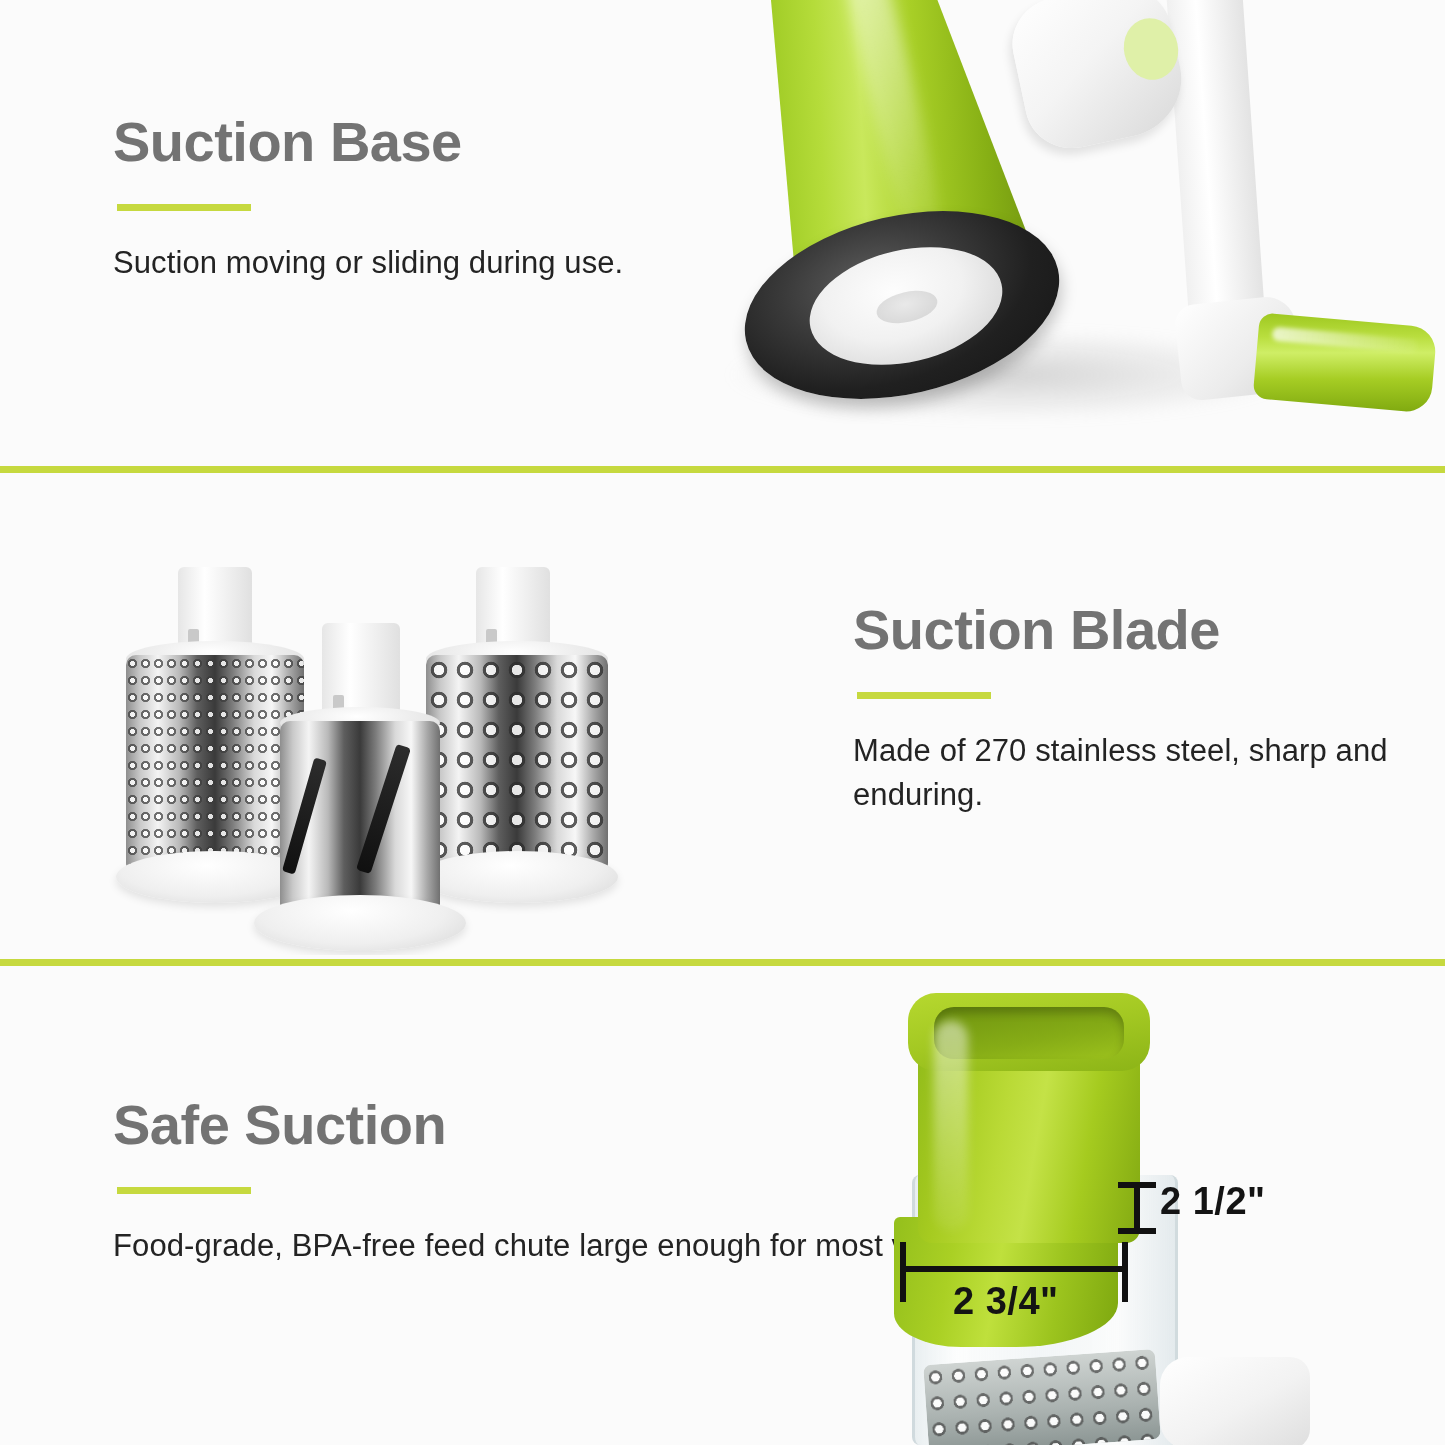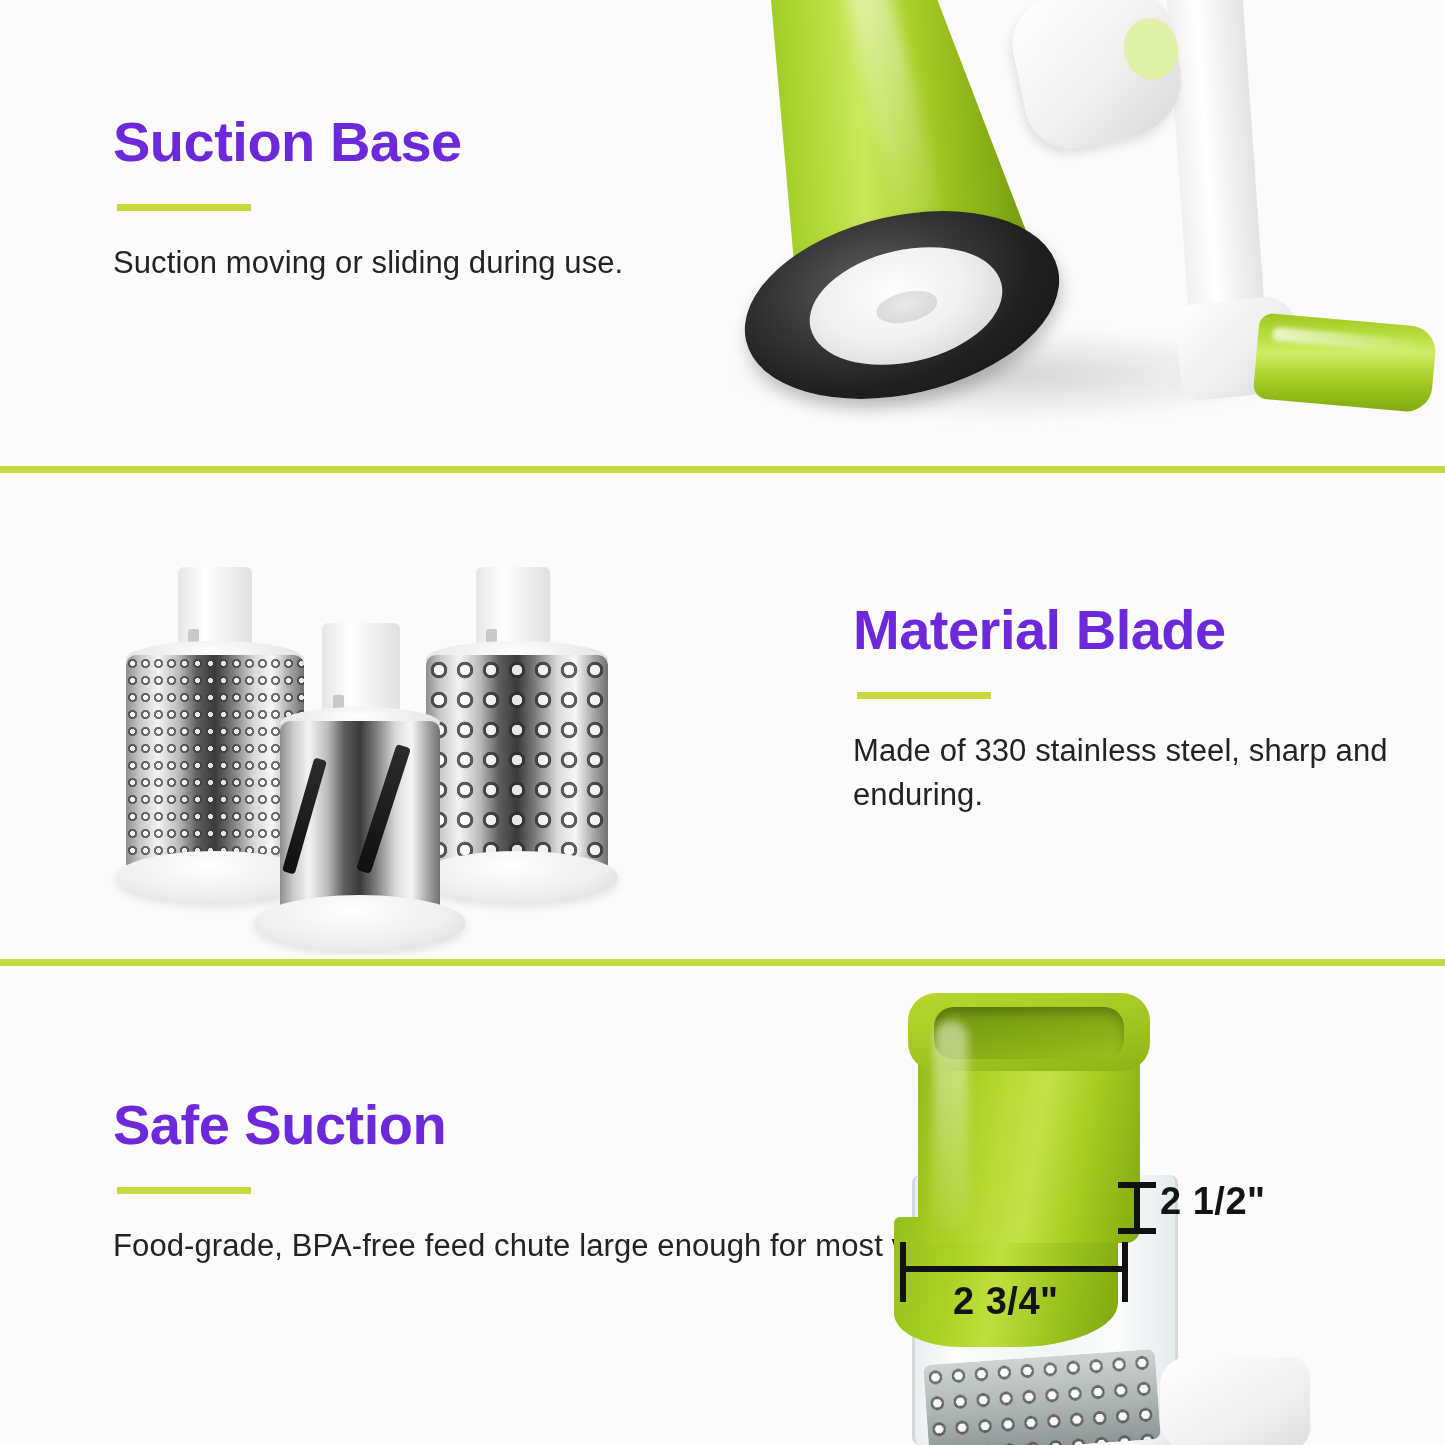--- a/index.html
+++ b/index.html
@@ -29,21 +29,21 @@
   .divider.d1 { top: 466px; }
   .divider.d2 { top: 959px; }
 
   
   .feature {
     position: absolute;
   }
   .feature .heading {
     font-size: 56px;
     font-weight: bold;
-    color: #6d28d9;
+    color: #737373;
     letter-spacing: -0.5px;
     line-height: 1.05;
     margin: 0;
     white-space: nowrap;
   }
   .feature .accent-rule {
     width: 134px;
     height: 7px;
     background: #c6d93f;
     margin: 32px 0 30px 4px;
@@ -428,23 +428,23 @@
       <div class="cap"></div>
       <div class="body chrome">
         <div class="slot" style="left:18px; top:36px; width:13px; height:118px; transform:rotate(16deg);"></div>
         <div class="slot" style="left:96px; top:22px; width:15px; height:132px; transform:rotate(18deg);"></div>
       </div>
       <div class="base"></div>
     </div>
   </div>
 
   <div class="feature f2">
-    <h2 class="heading">Material Blade</h2>
+    <h2 class="heading">Suction Blade</h2>
     <div class="accent-rule"></div>
-    <p class="body">Made of 330 stainless steel, sharp and enduring.</p>
+    <p class="body">Made of 270 stainless steel, sharp and enduring.</p>
   </div>
 
   <div class="divider d2"></div>
 
   <div class="feature f3">
     <h2 class="heading">Safe Suction</h2>
     <div class="accent-rule"></div>
     <p class="body">Food-grade, BPA-free feed chute large enough for most vegetables.</p>
   </div>
 

